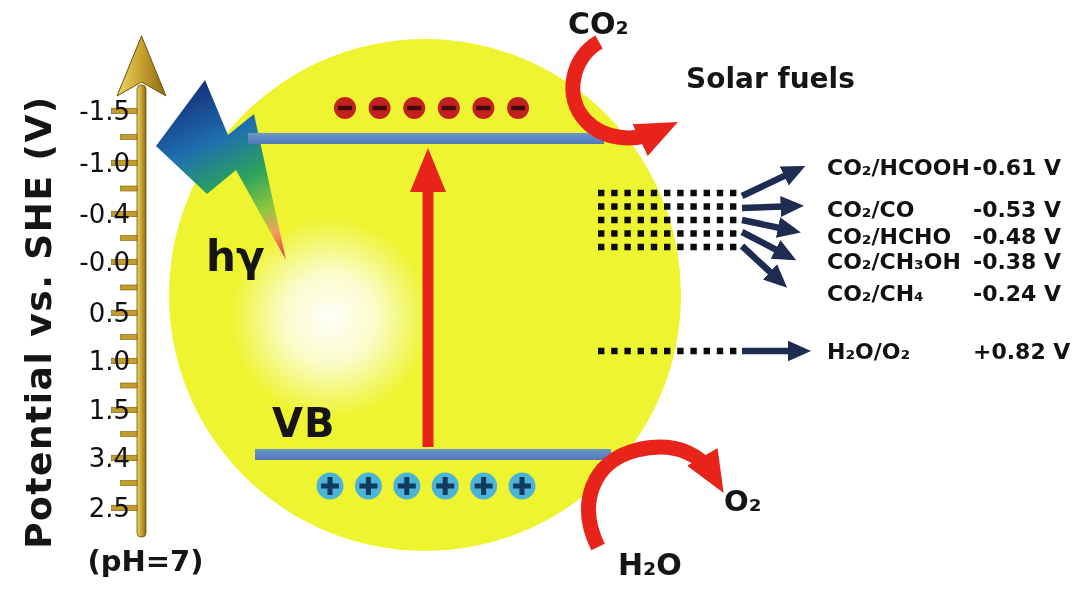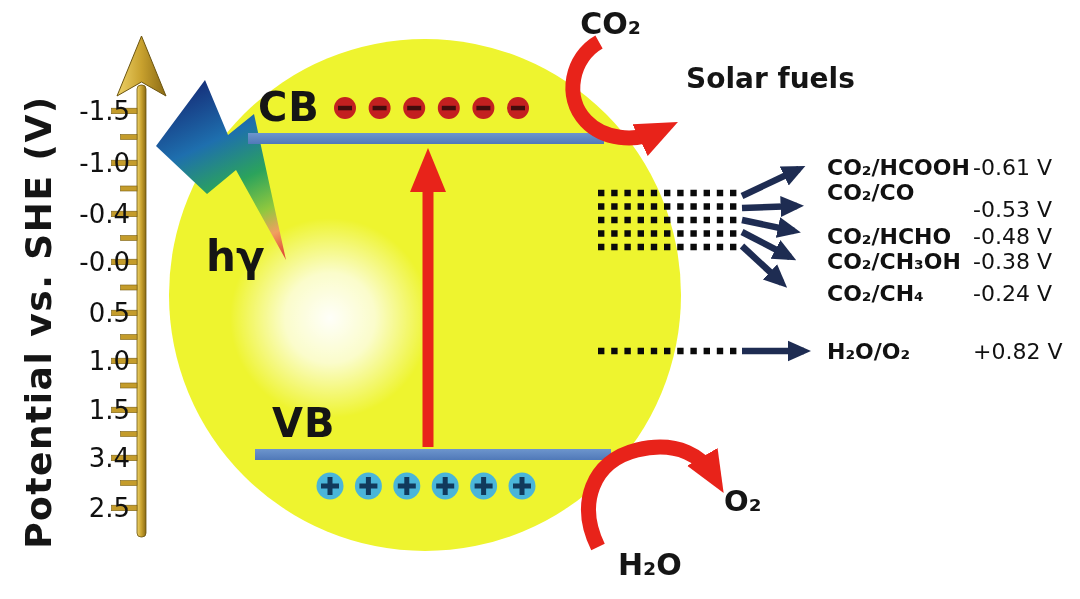--- a/index.html
+++ b/index.html
@@ -19,26 +19,26 @@
     transform:translate(-50%,-50%) rotate(-90deg);
   }
   .tick-label{
     position:absolute;left:74px;width:56px;
     text-align:right;font-size:26px;font-weight:normal;line-height:32px;
   }
   .ph-note{left:78px;top:544px;width:135px;text-align:center;font-size:29px;}
   .cb-label{left:258px;top:84px;font-size:40px;letter-spacing:1px;}
   .vb-label{left:272px;top:400px;font-size:40px;letter-spacing:1px;}
   .photon-label{left:206px;top:232px;font-size:42px;text-align:right;}
-  .co2-top{left:568px;top:6px;width:85px;text-align:center;font-size:30px;}
+  .co2-top{left:568px;top:6px;width:85px;font-size:30px;}
   .solar-fuels{left:686px;top:62px;font-size:28px;}
   .h2o-label{left:570px;top:547px;font-size:30px;margin-left:48px;}
   .o2-label{left:724px;top:484px;font-size:29px;}
   .redox-couple{position:absolute;left:827px;font-size:22px;font-weight:bold;line-height:26px;white-space:nowrap;}
-  .redox-value{position:absolute;left:973px;font-size:22px;font-weight:normal;line-height:26px;white-space:nowrap;}
+  .redox-value{position:absolute;left:973px;font-size:22px;font-weight:bold;line-height:26px;white-space:nowrap;}
 </style>
 </head>
 <body>
 
 <div id="canvas">
 
   <svg id="figure-svg" width="1080" height="599" viewBox="0 0 1080 599">
     <defs>
       <radialGradient id="glow" cx="50%" cy="50%" r="50%">
         <stop offset="0%" stop-color="#ffffff" stop-opacity="0.97"></stop>
@@ -194,37 +194,37 @@
   <div class="tick-label" style="top:95px">-1.5</div>
   <div class="tick-label" style="top:147px">-1.0</div>
   <div class="tick-label" style="top:198px">-0.4</div>
   <div class="tick-label" style="top:246px">-0.0</div>
   <div class="tick-label" style="top:297px">0.5</div>
   <div class="tick-label" style="top:345px">1.0</div>
   <div class="tick-label" style="top:394px">1.5</div>
   <div class="tick-label" style="top:442px">3.4</div>
   <div class="tick-label" style="top:492px">2.5</div>
 
-
-  <div class="txt cb-label">CB</div>
+  <div class="txt ph-note">(pH=7)</div>
+
   <div class="txt vb-label">VB</div>
   <div class="txt photon-label">hγ</div>
 
   <div class="txt co2-top">CO₂</div>
   <div class="txt solar-fuels">Solar fuels</div>
 
   <div class="txt h2o-label">H₂O</div>
   <div class="txt o2-label">O₂</div>
 
   <div>
     <span class="redox-couple" style="top:155px">CO₂/HCOOH</span>
     <span class="redox-value" style="top:155px">-0.61 V</span>
   </div>
   <div>
-    <span class="redox-couple" style="top:180px">CO₂/CO</span>
+    <span class="redox-couple" style="top:197px">CO₂/CO</span>
     <span class="redox-value" style="top:197px">-0.53 V</span>
   </div>
   <div>
     <span class="redox-couple" style="top:224px">CO₂/HCHO</span>
     <span class="redox-value" style="top:224px">-0.48 V</span>
   </div>
   <div>
     <span class="redox-couple" style="top:249px">CO₂/CH₃OH</span>
     <span class="redox-value" style="top:249px">-0.38 V</span>
   </div>

